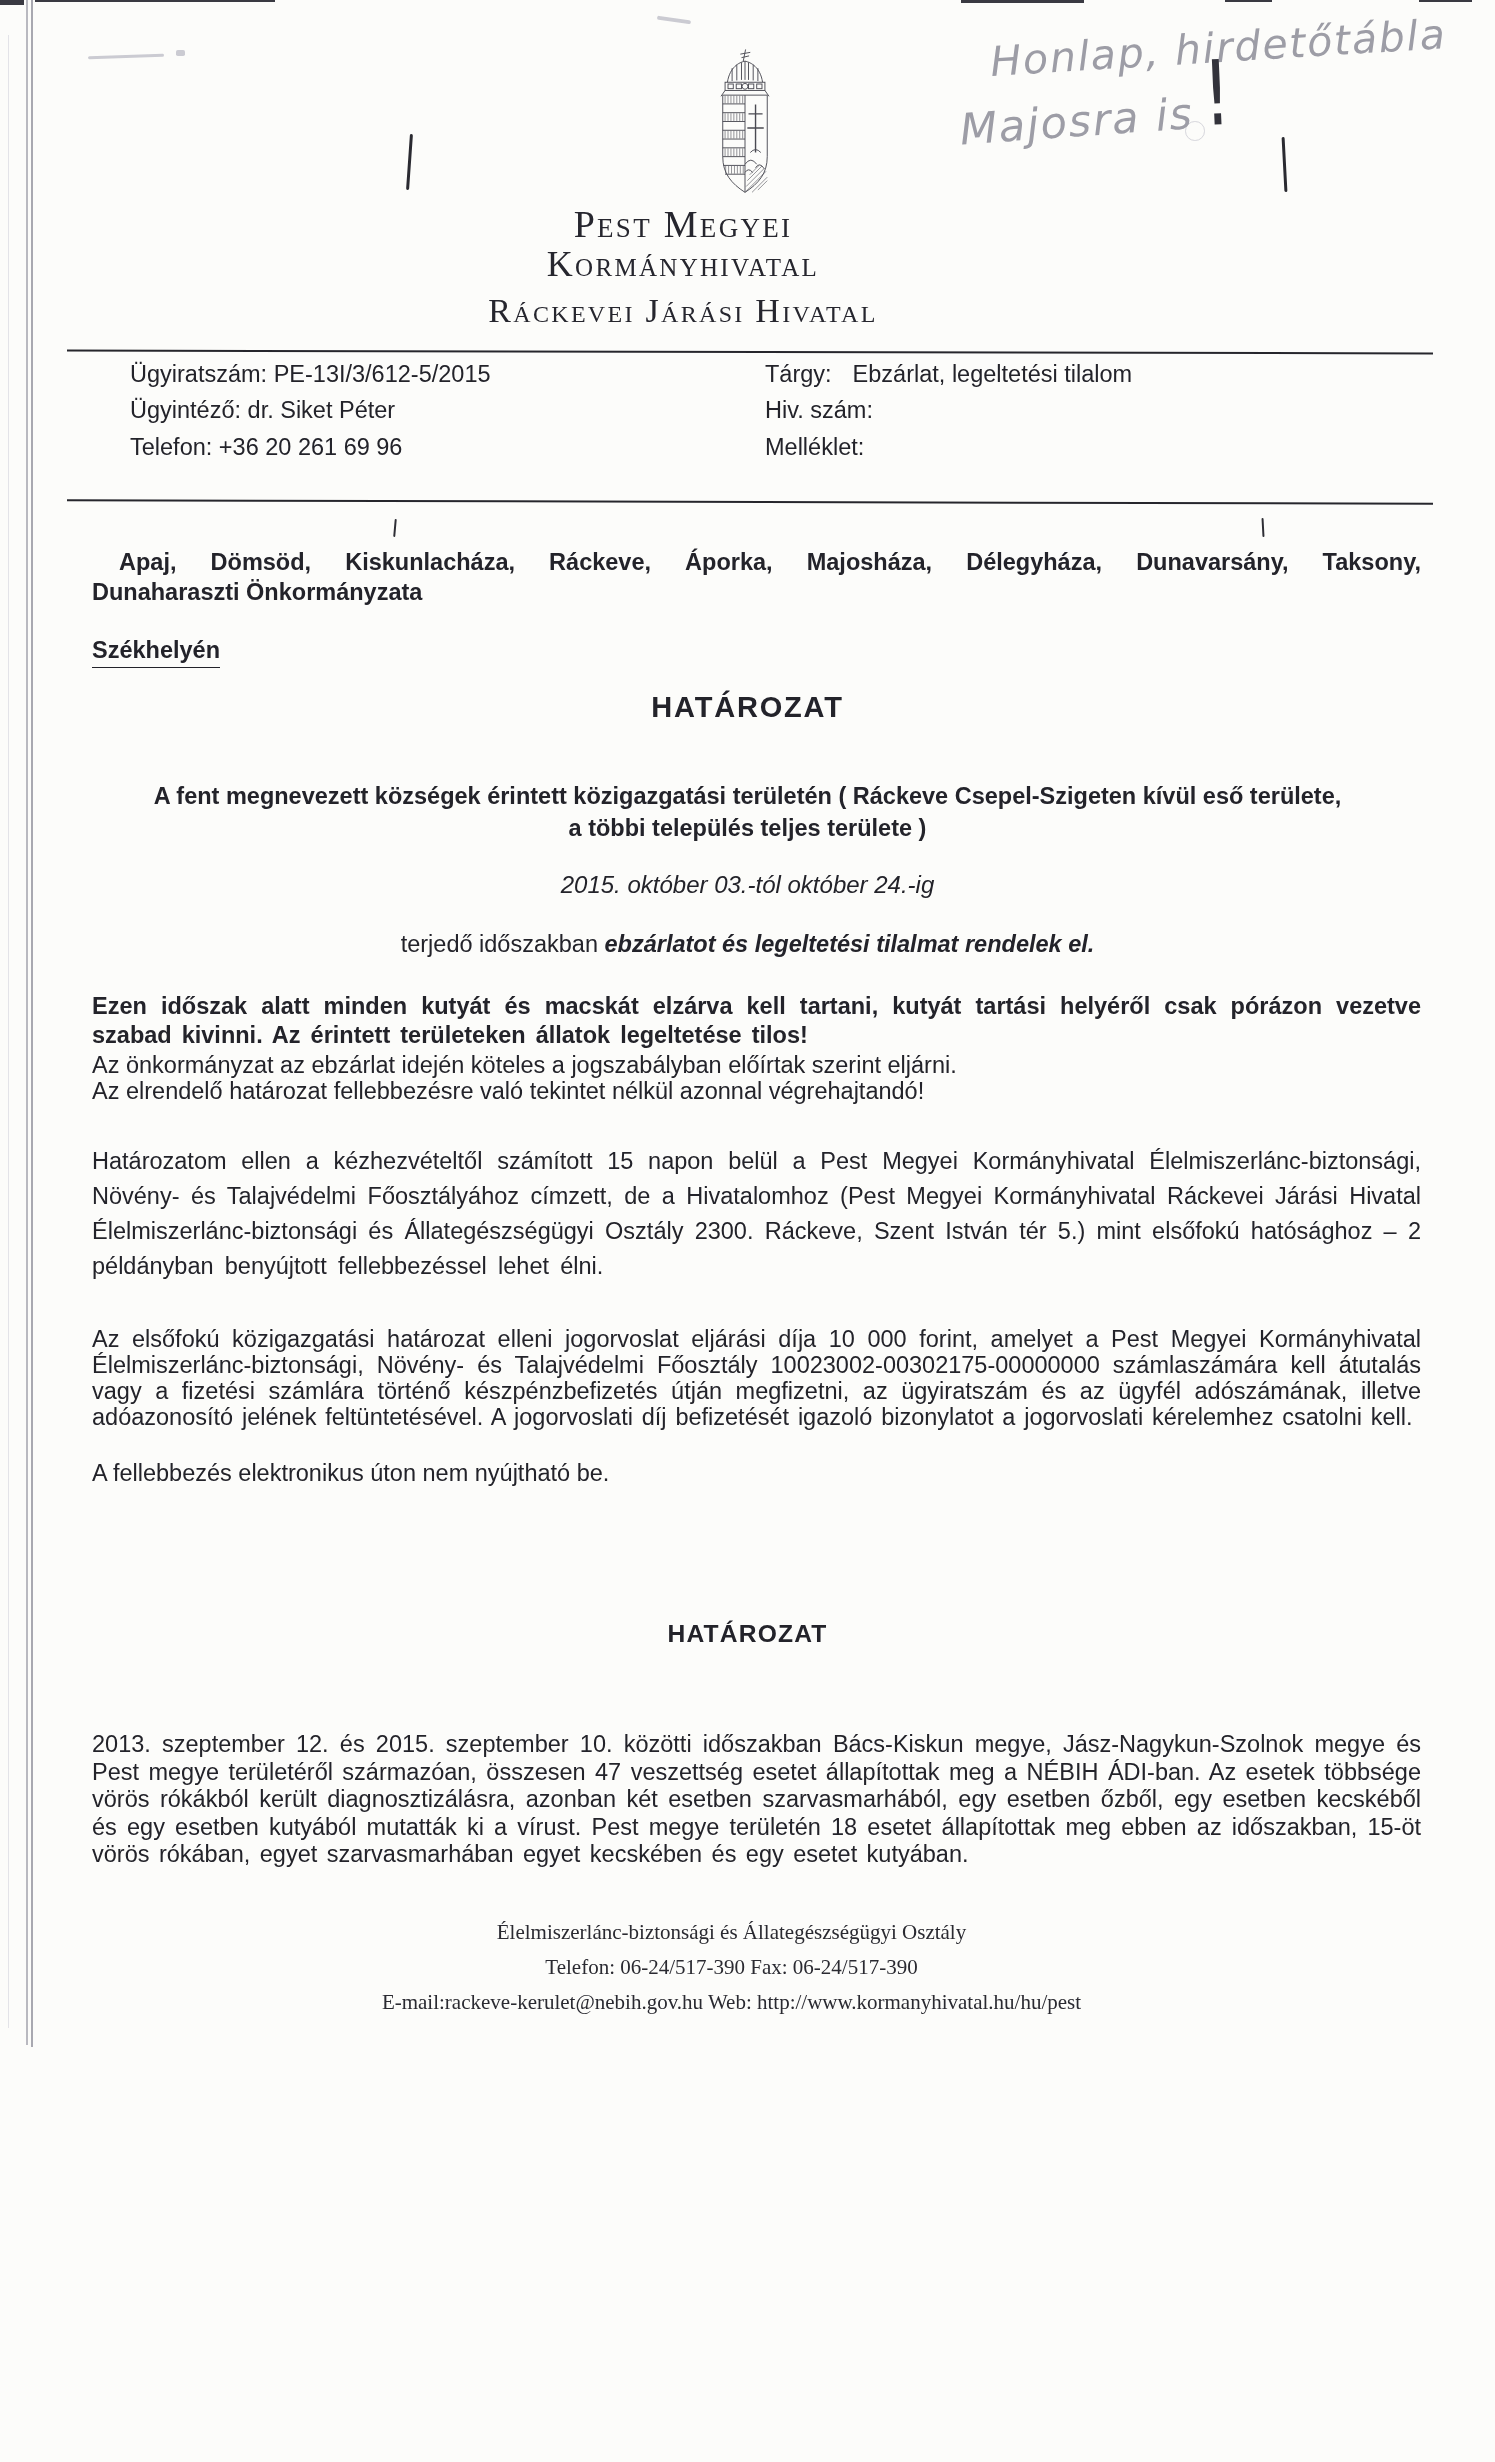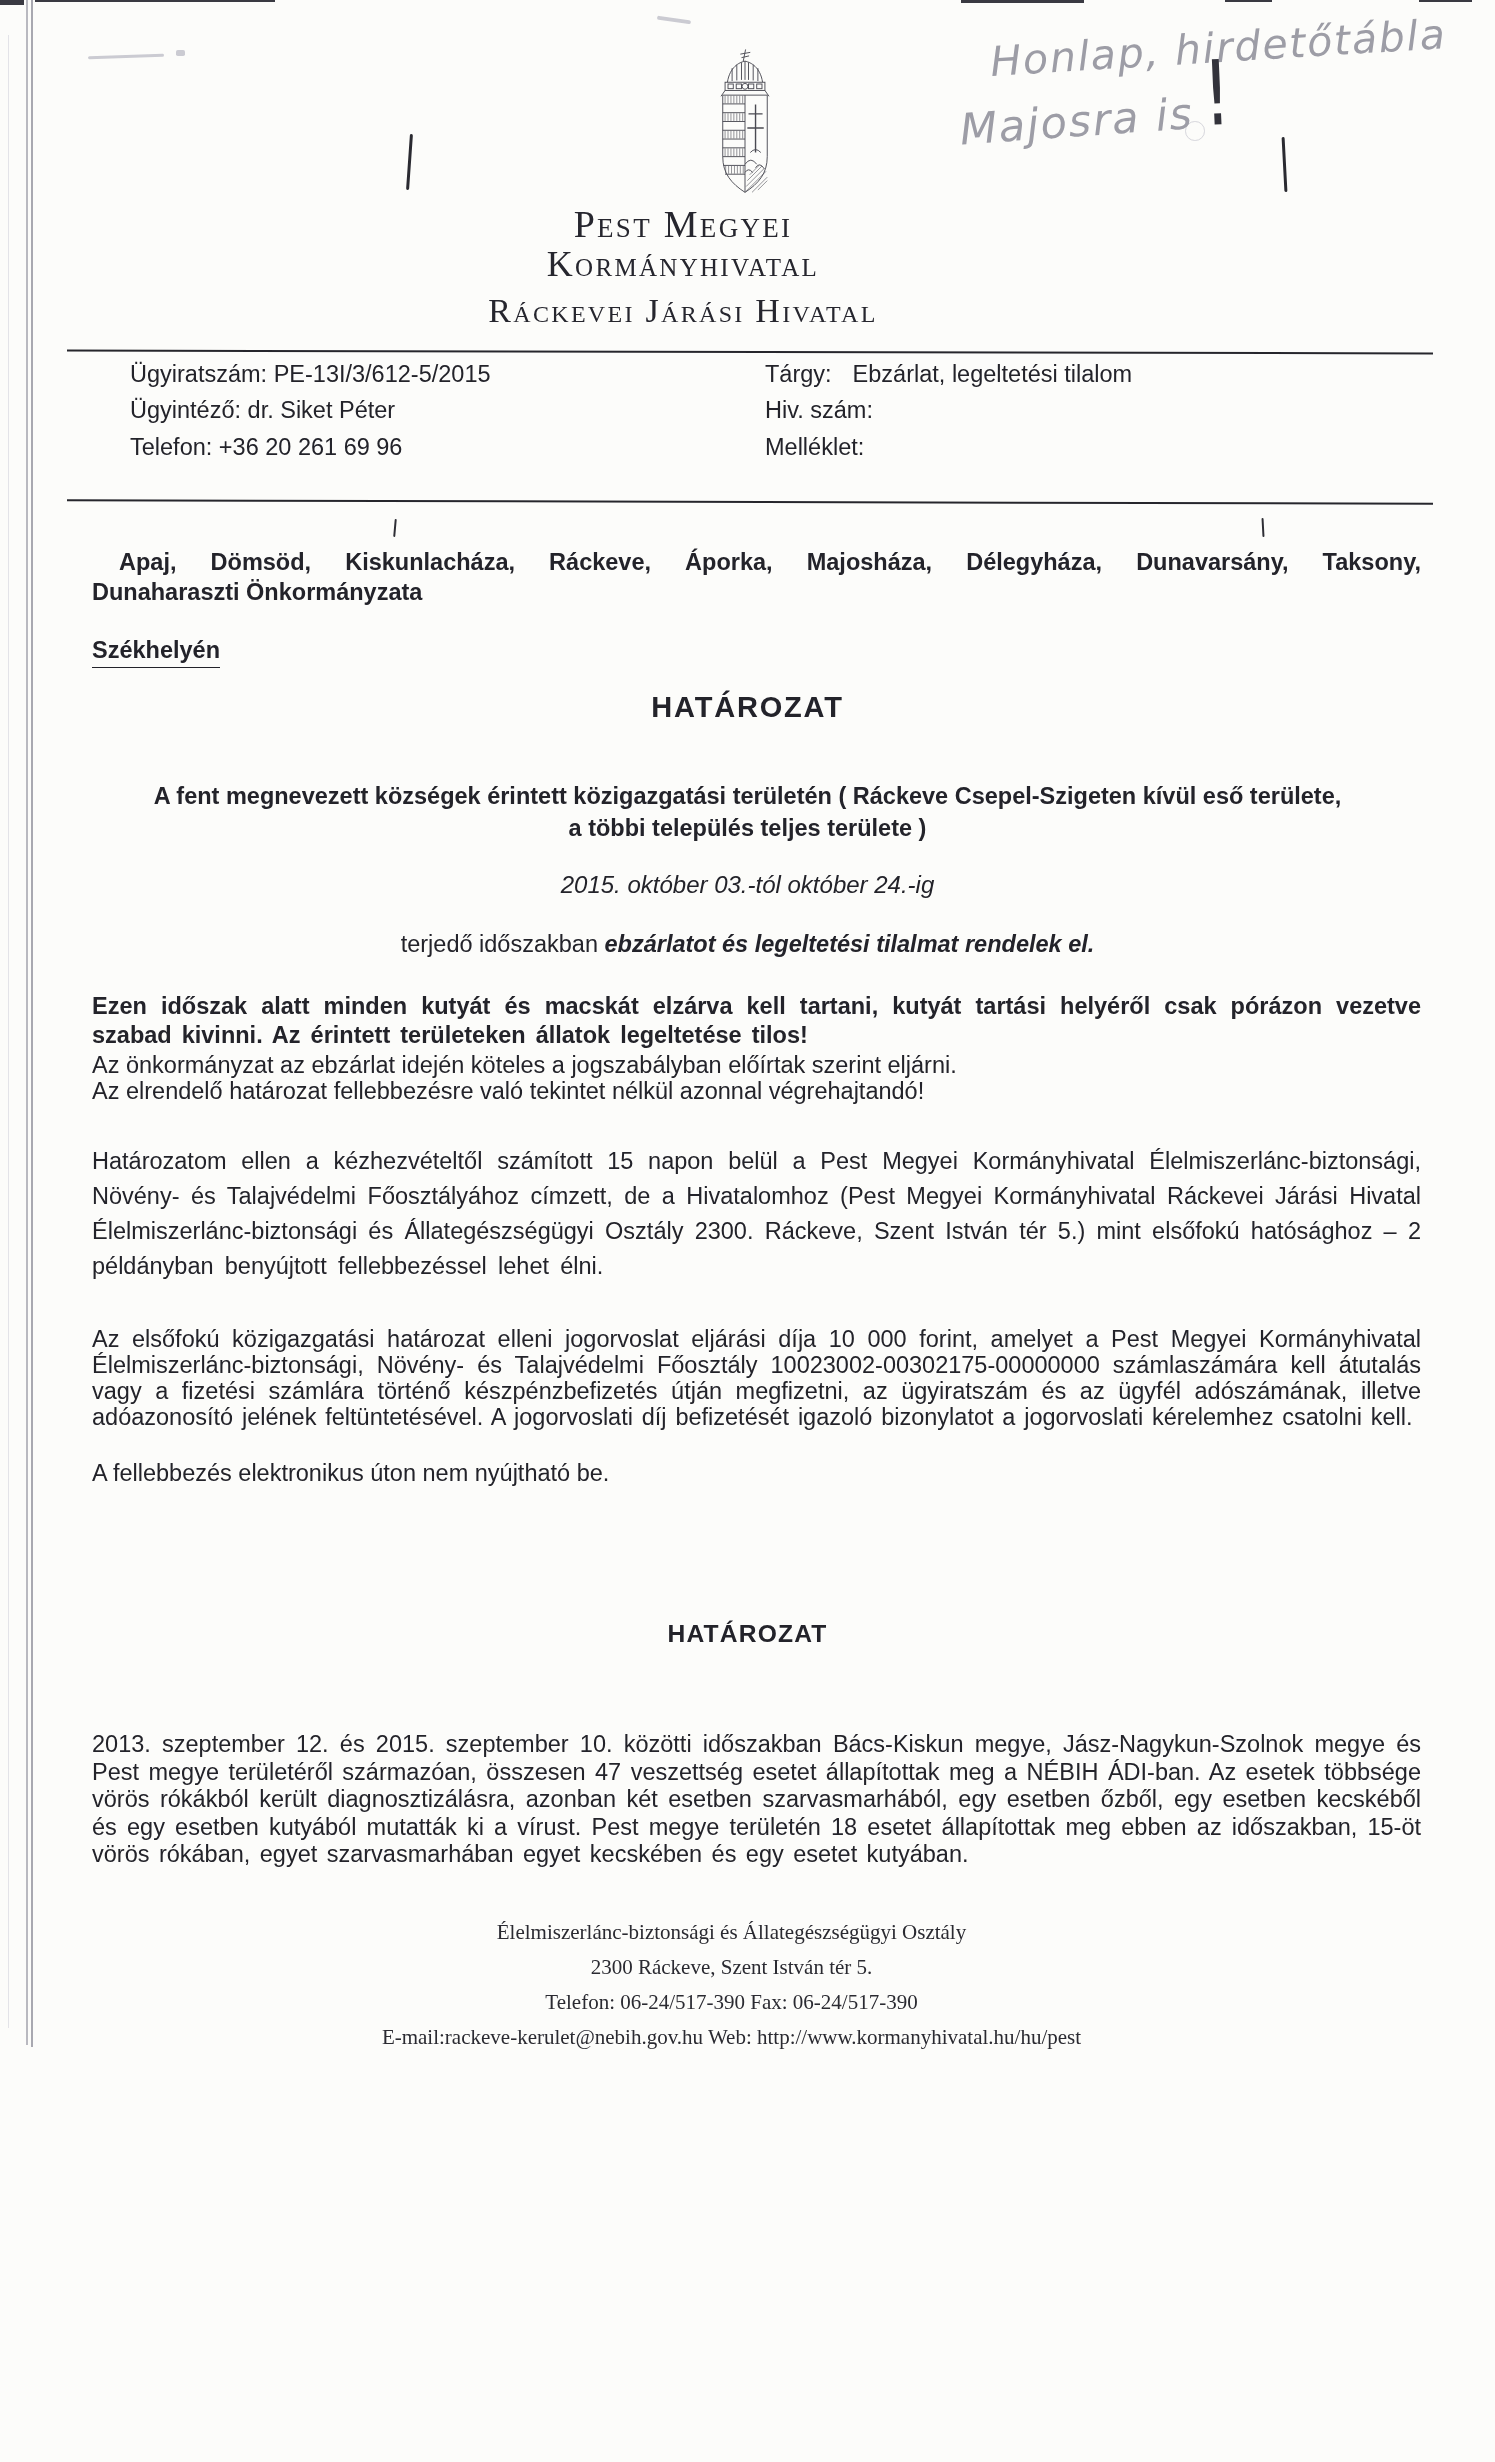--- a/index.html
+++ b/index.html
@@ -164,19 +164,18 @@
 
   <div class="col appeal">Határozatom ellen a kézhezvételtől számított 15 napon belül a Pest Megyei Kormányhivatal Élelmiszerlánc-biztonsági, Növény- és Talajvédelmi Főosztályához címzett, de a Hivatalomhoz (Pest Megyei Kormányhivatal Ráckevei Járási Hivatal Élelmiszerlánc-biztonsági és Állategészségügyi Osztály 2300. Ráckeve, Szent István tér 5.) mint elsőfokú hatósághoz – 2 példányban benyújtott fellebbezéssel lehet élni.</div>
   <div class="col fee">Az elsőfokú közigazgatási határozat elleni jogorvoslat eljárási díja 10 000 forint, amelyet a Pest Megyei Kormányhivatal Élelmiszerlánc-biztonsági, Növény- és Talajvédelmi Főosztály 10023002-00302175-00000000 számlaszámára kell átutalás vagy a fizetési számlára történő készpénzbefizetés útján megfizetni, az ügyiratszám és az ügyfél adószámának, illetve adóazonosító jelének feltüntetésével. A jogorvoslati díj befizetését igazoló bizonylatot a jogorvoslati kérelemhez csatolni kell.</div>
   <div class="col feenote">A fellebbezés elektronikus úton nem nyújtható be.</div>
 
   <div class="centered indokolas">HATÁROZAT</div>
   <div class="col just-para">2013. szeptember 12. és 2015. szeptember 10. közötti időszakban Bács-Kiskun megye, Jász-Nagykun-Szolnok megye és Pest megye területéről származóan, összesen 47 veszettség esetet állapítottak meg a NÉBIH ÁDI-ban. Az esetek többsége vörös rókákból került diagnosztizálásra, azonban két esetben szarvasmarhából, egy esetben őzből, egy esetben kecskéből és egy esetben kutyából mutatták ki a vírust. Pest megye területén 18 esetet állapítottak meg ebben az időszakban, 15-öt vörös rókában, egyet szarvasmarhában egyet kecskében és egy esetet kutyában.</div>
 
   <div class="footer">
     <div>Élelmiszerlánc-biztonsági és Állategészségügyi Osztály</div>
-    <div>2300 Ráckeve, Szent István tér 5.</div>
     <div>Telefon: 06-24/517-390 Fax: 06-24/517-390</div>
     <div>E-mail:rackeve-kerulet@nebih.gov.hu Web: http://www.kormanyhivatal.hu/hu/pest</div>
   </div>
 
 </div>
 
 
 </body></html>

